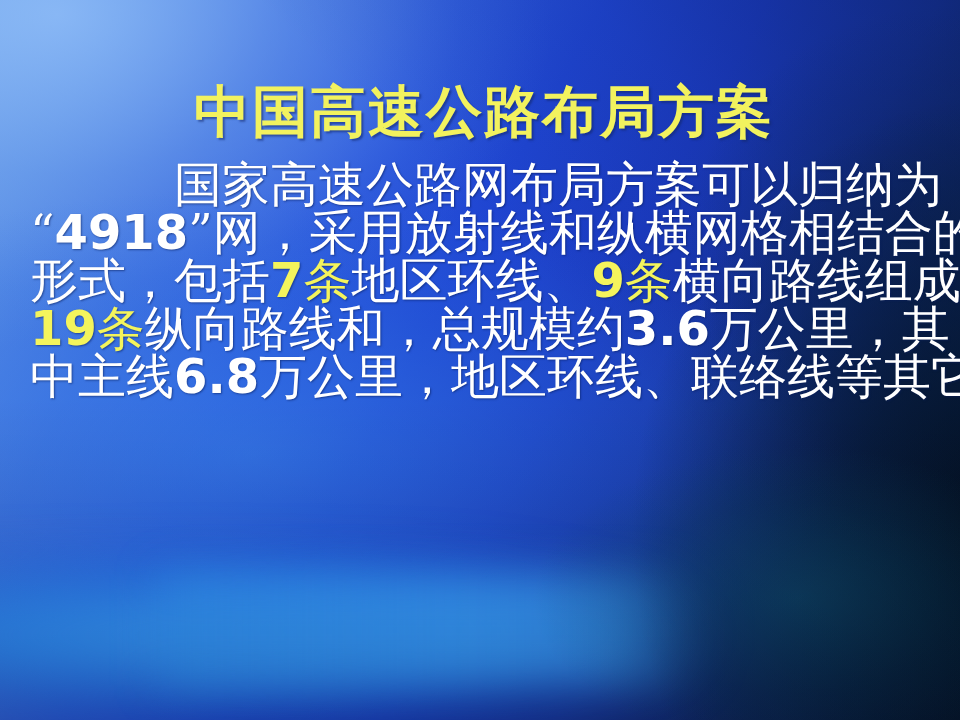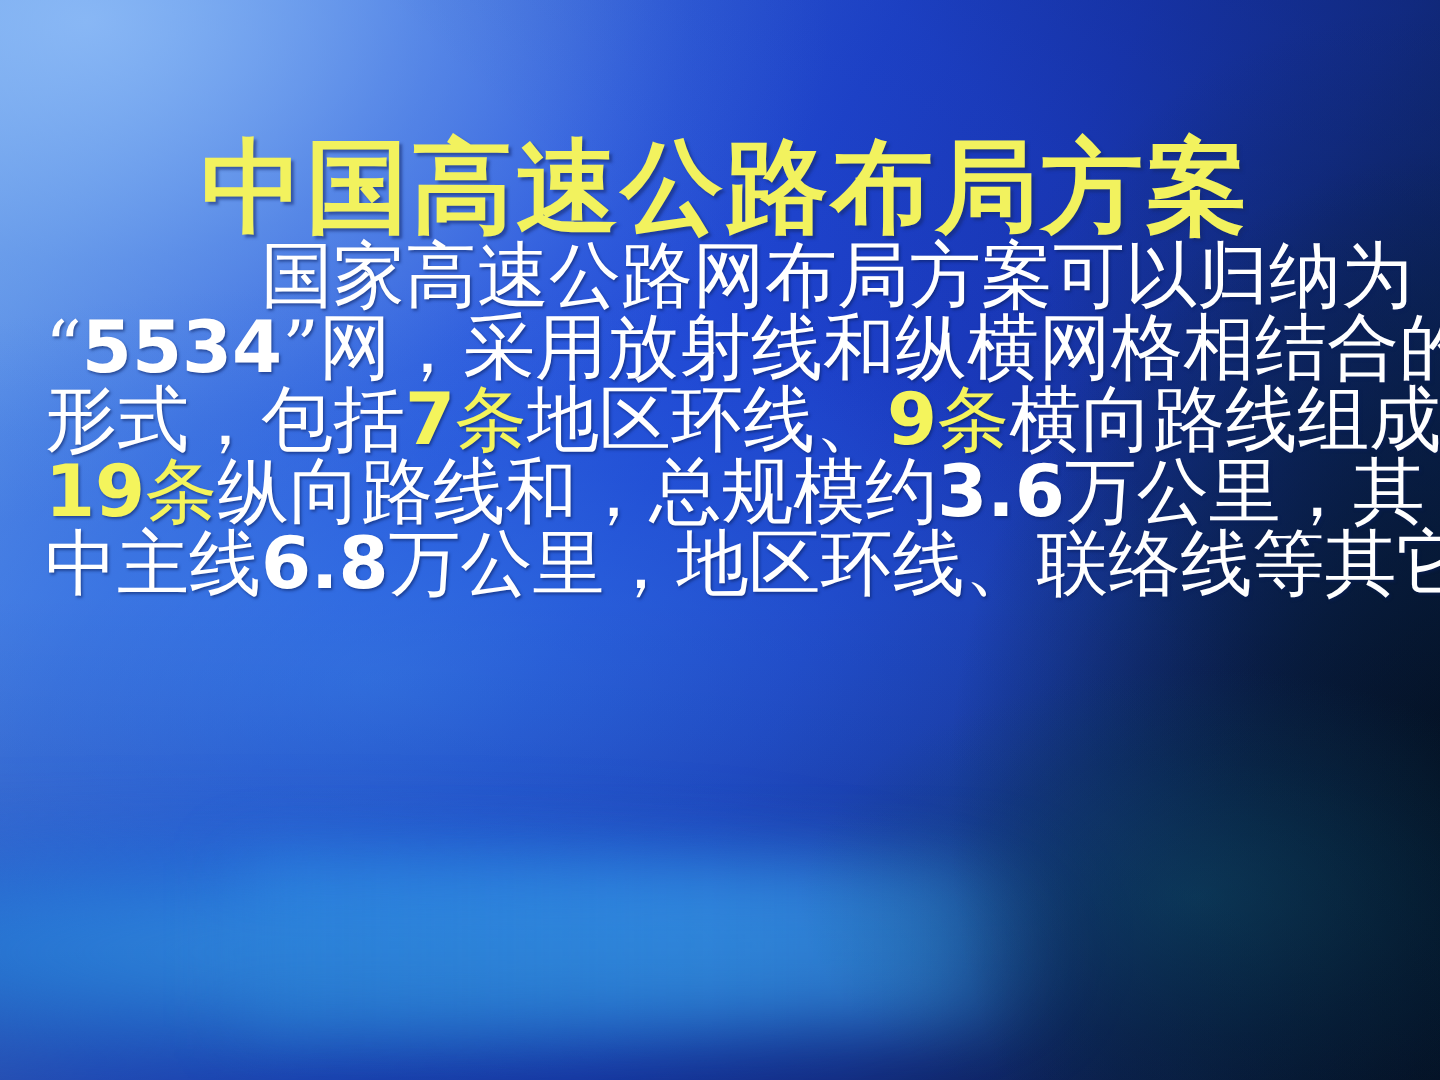--- a/index.html
+++ b/index.html
@@ -119,21 +119,21 @@
     height: 100%;
   }
 
   #title {
     position: absolute;
     left: 0;
     top: 43px;
     width: 960px;
     text-align: center;
     font-family: "DejaVu Serif", "Liberation Serif", serif;
-    font-size: 68px;
+    font-size: 56px;
     line-height: 1.08;
     letter-spacing: 2px;
     color: #f2f25e;
     text-shadow: 2px 2px 2px rgba(20,40,110,0.55);
     white-space: nowrap;
     padding-left: 8px;
     box-sizing: border-box;
   }
 
   #body-text {
@@ -186,20 +186,20 @@
   <div class="bg-layer shadow-right"></div>
   <div class="bg-layer teal-haze"></div>
   <div class="bg-layer bottom-dim"></div>
 
   <div class="content">
 
     <h1 id="title">中国高速公路布局方案</h1>
 
     <div id="body-text">
       <div class="line line-1"><span>　　　国家高速公路网布局方案可以归纳为</span></div>
-      <div class="line line-2"><span class="q">“</span><span class="num">5534</span><span class="q">”</span><span>网，采用放射线和纵横网格相结合的</span></div>
+      <div class="line line-2"><span class="q">“</span><span class="num">4918</span><span class="q">”</span><span>网，采用放射线和纵横网格相结合的</span></div>
       <div class="line line-3"><span>形式，包括</span><span class="hl">7</span><span class="hl-cjk">条</span><span>地区环线、</span><span class="hl">9</span><span class="hl-cjk">条</span><span>横向路线组成</span></div>
       <div class="line line-4"><span class="hl">19</span><span class="hl-cjk">条</span><span>纵向路线和，总规模约</span><span class="num">3.6</span><span>万公里，其</span></div>
       <div class="line line-5"><span>中主线</span><span class="num">6.8</span><span>万公里，地区环线、联络线等其它</span></div>
     </div>
 
   </div>
 </div>
 
 </body></html>

